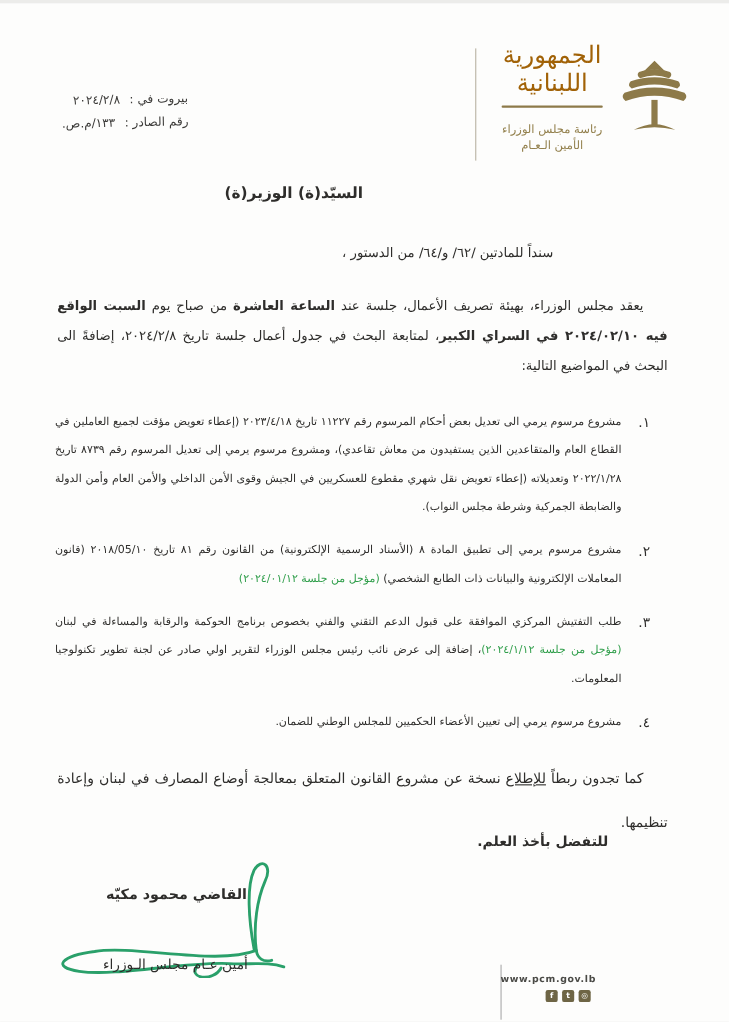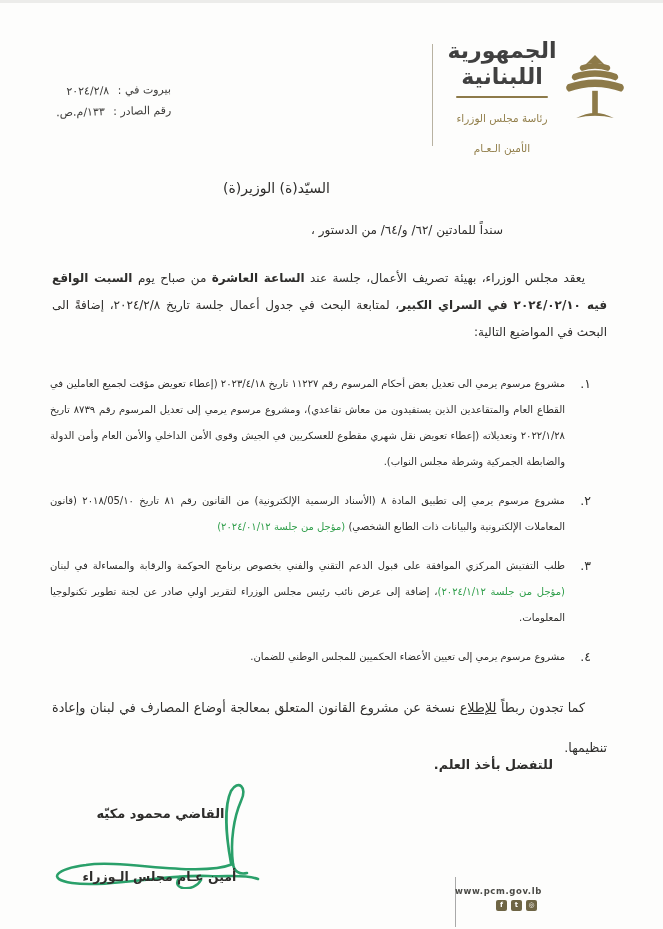--- a/index.html
+++ b/index.html
@@ -10,47 +10,47 @@
   }
   .scan-edge{position:absolute;top:0;left:0;right:0;height:3px;background:#ececea;}
   
   .meta{position:absolute;top:80px;left:56px;direction:rtl;font-size:11px;line-height:21px;
         color:#3b3a38;transform:rotate(-1.2deg);white-space:nowrap;}
   .meta .val{margin-right:5px;}
   
   .logo{position:absolute;top:38px;right:35px;width:196px;height:120px;}
   .logo .vline{position:absolute;left:0;top:6px;width:1px;height:102px;background:#b8b2a2;}
   .logo .col{position:absolute;left:10px;top:0;width:120px;text-align:center;}
-  .callig{font-weight:700;font-size:22px;line-height:26px;color:#404040;letter-spacing:1px;}
+  .callig{font-weight:400;font-size:22px;line-height:26px;color:#a16207;letter-spacing:1px;}
   .logo .hline{width:92px;height:2px;background:#8d7a49;margin:6px auto 5px;border-radius:2px;}
   .org{font-size:10.5px;color:#93804d;line-height:14px;margin-top:13px;}
-  .secgen{font-size:10.5px;color:#93804d;line-height:15px;letter-spacing:2px;margin-top:16px;}
+  .secgen{font-size:10.5px;color:#93804d;line-height:15px;letter-spacing:2px;}
   .cedar{position:absolute;right:2px;top:14px;}
   
-  .salutation{position:absolute;top:180px;right:333px;direction:rtl;white-space:nowrap;
-              font-weight:400;font-size:14px;}
+  .salutation{position:absolute;top:168px;right:333px;direction:rtl;white-space:nowrap;
+              font-weight:700;font-size:14px;}
   .basis{position:absolute;top:223px;right:160px;direction:rtl;white-space:nowrap;font-size:12px;text-align:center;}
   .intro{position:absolute;top:265px;right:56px;left:52px;direction:rtl;text-align:justify;
          font-size:12px;line-height:27px;text-indent:22px;}
   b.seg{font-weight:700;}
   .list{position:absolute;top:371px;right:72px;left:50px;direction:rtl;}
   .li{display:flex;margin-bottom:13px;}
   .li .num{width:26px;flex:0 0 26px;font-size:12.5px;line-height:26px;}
   .li .li-text{flex:1;text-align:justify;font-size:10px;line-height:26px;}
   .green{color:#2f9e4a;}
   .attach{position:absolute;top:688px;right:56px;left:52px;direction:rtl;text-align:justify;
           font-size:12.7px;line-height:40px;text-indent:22px;}
   .u{text-decoration:underline;}
   .closing{position:absolute;top:757px;right:110px;direction:rtl;white-space:nowrap;
            font-size:12.7px;font-weight:600;}
   
   .sig-name{position:absolute;top:806px;left:58px;width:205px;text-align:center;
             direction:rtl;font-size:13px;font-weight:600;}
   .sig-title{position:absolute;top:869px;left:62px;width:195px;text-align:center;
-             direction:rtl;font-size:12.5px;font-weight:700;}
+             direction:rtl;font-size:12.5px;font-weight:400;}
   .sig-svg{position:absolute;top:781px;left:28px;pointer-events:none;}
   
   .f-vline{position:absolute;left:455px;top:877px;width:1px;height:50px;background:#a9a9a9;}
   .website{position:absolute;left:455px;top:886px;font-size:8.5px;color:#4a4a46;
            letter-spacing:.6px;font-weight:600;}
   .socials{position:absolute;left:496px;top:900px;display:flex;gap:4px;}
   .sq{width:11px;height:11px;border-radius:2px;background:#6e6545;color:#fff;font-size:7px;
       line-height:11px;text-align:center;font-weight:700;}
 </style>
 </head>

